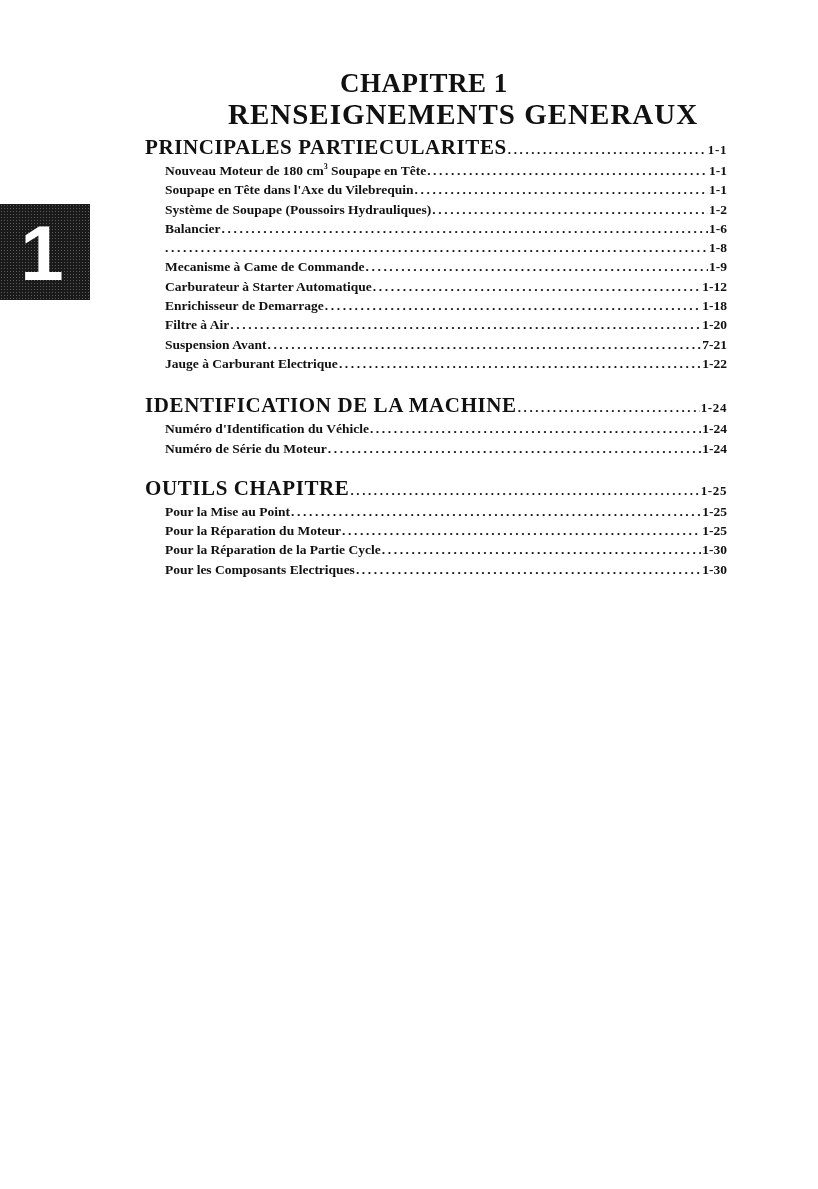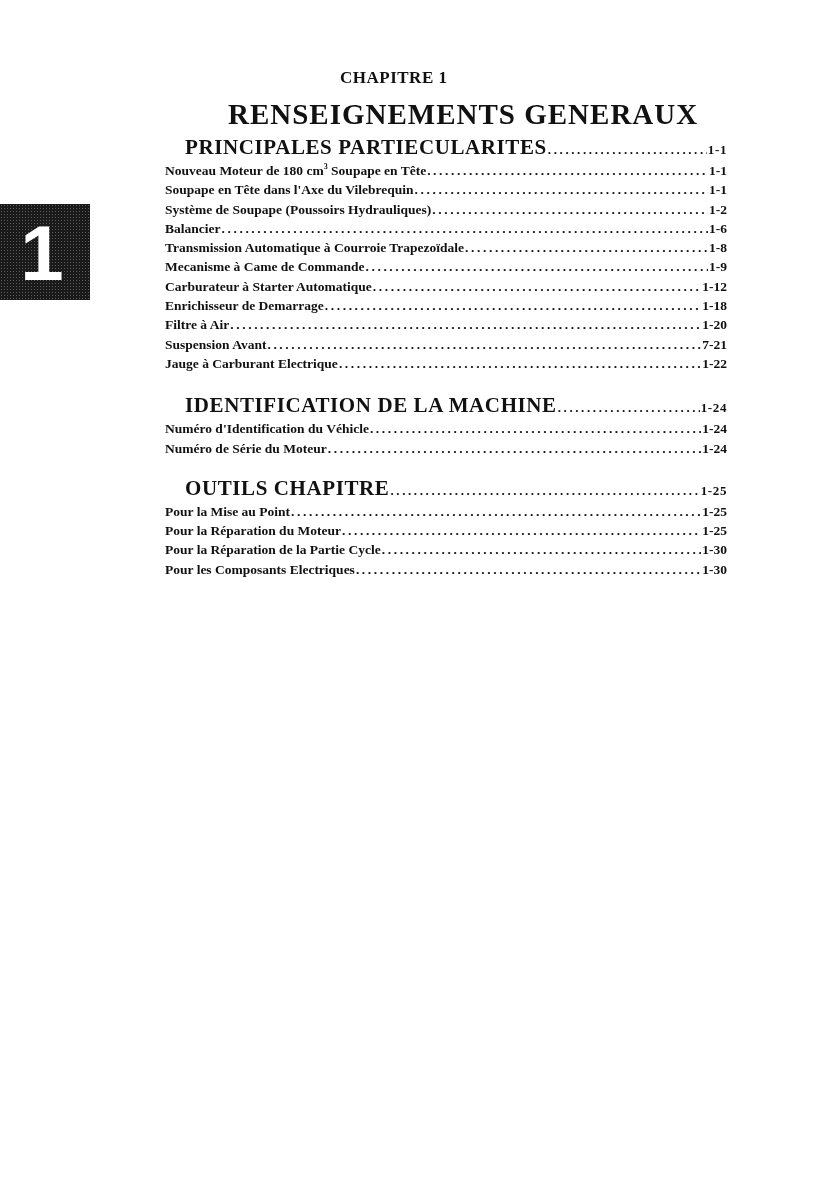--- a/index.html
+++ b/index.html
@@ -40,41 +40,40 @@
     .title-block {
       position: absolute;
       left: 0;
       width: 818px;
       text-align: center;
       font-weight: bold;
       letter-spacing: 0.5px;
     }
     .title-line1 {
       top: 68px;
-      font-size: 17px;
+      font-size: 27px;
       left: 248px;
     }
     .title-line2 {
       top: 98px;
       font-size: 29px;
       left: 140px;
       letter-spacing: 1px;
     }
     .toc {
       position: absolute;
       left: 145px;
       width: 582px;
       top: 135px;
     }
     .toc-row {
       display: flex;
       align-items: baseline;
       white-space: nowrap;
       overflow: hidden;
-      margin-left: 40px;
     }
     .toc-row .label {
       flex: 0 0 auto;
       padding-right: 1px;
     }
     .toc-row .leader {
       flex: 1 1 auto;
       overflow: hidden;
       letter-spacing: 2.6px;
       font-weight: bold;
@@ -153,21 +152,20 @@
     <span class="label">Système de Soupape (Poussoirs Hydrauliques)</span>
     <span class="leader"></span>
     <span class="page">1-2</span>
   </div>
   <div class="toc-row toc-item">
     <span class="label">Balancier </span>
     <span class="leader"></span>
     <span class="page">1-6</span>
   </div>
   <div class="toc-row toc-item">
-    <span class="label">Transmission Automatique à Courroie Trapezoïdale</span>
     <span class="leader"></span>
     <span class="page">1-8</span>
   </div>
   <div class="toc-row toc-item">
     <span class="label">Mecanisme à Came de Commande</span>
     <span class="leader"></span>
     <span class="page">1-9</span>
   </div>
   <div class="toc-row toc-item">
     <span class="label">Carburateur à Starter Automatique </span>

